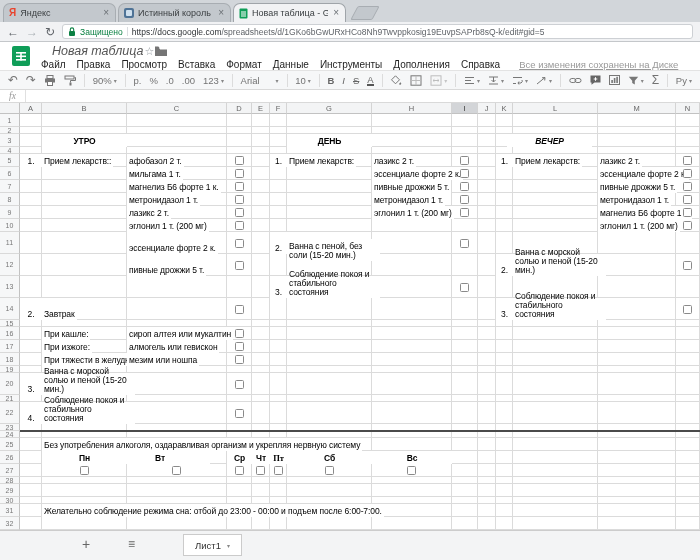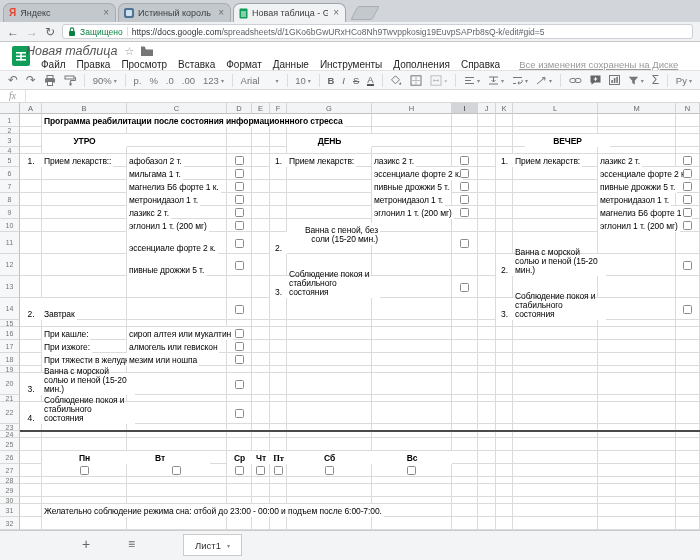--- a/index.html
+++ b/index.html
@@ -23,21 +23,21 @@
   .navglyph.fwd { color:#aab0b5; }
   .omnibox { flex:1; height:15px; background:#fff; border:1px solid #cdd0d4; border-radius:3px; display:flex; align-items:center; padding:0 5px; gap:4px; overflow:hidden; }
   .secure { color:#0b8043; font-size:8.5px; white-space:nowrap; }
   .obsep { width:1px; height:9px; background:#dadce0; }
   .url { font-size:8.5px; white-space:nowrap; overflow:hidden; color:#5f6368; }
   .url b { color:#2f3337; font-weight:normal; }
 
   
   .appheader { position:absolute; left:0; top:42px; width:700px; height:28px; background:#fff; }
   .slogo { position:absolute; left:10px; top:3px; }
-  .doctitle { position:absolute; left:26px; top:2px; font-size:12.5px; font-style:italic; color:#555; display:flex; align-items:center; gap:7px; }
+  .doctitle { position:absolute; left:52px; top:2px; font-size:12.5px; font-style:italic; color:#555; display:flex; align-items:center; gap:1px; }
   .star { color:#9aa0a6; font-size:11px; font-style:normal; }
   .menubar { position:absolute; left:41px; top:17px; display:flex; align-items:center; gap:11px; font-size:10px; color:#1f1f1f; }
   .menubar .mi { cursor:default; }
   .savestatus { color:#999; font-size:9.5px; text-decoration:underline; margin-left:8px; white-space:nowrap; }
 
   
   .toolbar { position:absolute; left:0; top:70px; width:700px; height:20px; background:#f6f7f8; border-top:1px solid #e3e3e3; border-bottom:1px solid #d9d9d9; display:flex; align-items:center; padding:0 8px; gap:8px; color:#737373; font-size:9.5px; }
   .tsep { width:1px; height:13px; background:#dcdcdc; }
   .tbtn { display:flex; align-items:center; gap:2px; white-space:nowrap; }
   .tbtn .caret { font-size:6px; color:#888; }
@@ -365,24 +365,23 @@
       <div class="hline" style="top: 327px; left: 20px; width: 680px;"></div>
       <div class="hline" style="top: 334px; left: 20px; width: 680px;"></div>
       <div class="hline" style="top: 347px; left: 20px; width: 680px;"></div>
       <div class="hline" style="top: 360px; left: 20px; width: 680px;"></div>
       <div class="hline" style="top: 373px; left: 20px; width: 680px;"></div>
       <div class="hline" style="top: 380px; left: 20px; width: 680px;"></div>
       <div class="hline" style="top: 393px; left: 20px; width: 680px;"></div>
       <div class="hline" style="top: 400px; left: 20px; width: 680px;"></div>
       <div class="hline" style="top: 413px; left: 20px; width: 680px;"></div>
       <div class="hline" style="top: 426px; left: 20px; width: 680px;"></div>
-      <div class="cell b" style="left: 42px; top: 11px; height: 13px;">Программа реабилитации после состояния информационнного стресса</div>
       <div class="cell b c" style="left: 42px; top: 31px; height: 13px; width: 85px;">УТРО</div>
       <div class="cell b c" style="left: 287px; top: 31px; height: 13px; width: 85px;">ДЕНЬ</div>
-      <div class="cell b c" style="left: 525px; top: 31px; height: 13px; width: 85px;">ВЕЧЕР</div>
+      <div class="cell b c" style="left: 507px; top: 31px; height: 13px; width: 85px; font-style: italic;">ВЕЧЕР</div>
       <div class="cell c" style="left: 20px; top: 51px; height: 13px; width: 22px;">1.</div>
       <div class="cell" style="left: 42px; top: 51px; height: 13px;">Прием лекарств::</div>
       <div class="cell" style="left: 127px; top: 51px; height: 13px;">афобазол 2 т.</div>
       <div class="cell c" style="left: 270px; top: 51px; height: 13px; width: 17px;">1.</div>
       <div class="cell" style="left: 287px; top: 51px; height: 13px;">Прием лекарств:</div>
       <div class="cell" style="left: 372px; top: 51px; height: 13px;">лазикс 2 т.</div>
       <div class="cell c" style="left: 496px; top: 51px; height: 13px; width: 17px;">1.</div>
       <div class="cell" style="left: 513px; top: 51px; height: 13px;">Прием лекарств:</div>
       <div class="cell" style="left: 598px; top: 51px; height: 13px;">лазикс 2 т.</div>
       <div class="cell" style="left: 127px; top: 64px; height: 13px;">мильгама 1 т.</div>
@@ -394,40 +393,41 @@
       <div class="cell" style="left: 127px; top: 90px; height: 13px;">метронидазол 1 т.</div>
       <div class="cell" style="left: 372px; top: 90px; height: 13px;">метронидазол 1 т.</div>
       <div class="cell" style="left: 598px; top: 90px; height: 13px;">метронидазол 1 т.</div>
       <div class="cell" style="left: 127px; top: 103px; height: 13px;">лазикс 2 т.</div>
       <div class="cell" style="left: 372px; top: 103px; height: 13px;">эглонил 1 т. (200 мг)</div>
       <div class="cell" style="left: 598px; top: 103px; height: 13px;">магнелиз Б6 форте 1 к.</div>
       <div class="cell" style="left: 127px; top: 116px; height: 13px;">эглонил 1 т. (200 мг)</div>
       <div class="cell" style="left: 598px; top: 116px; height: 13px;">эглонил 1 т. (200 мг)</div>
       <div class="cell" style="left: 127px; top: 129px; height: 22px;">эссенциале форте 2 к.</div>
       <div class="cell c" style="left: 270px; top: 129px; height: 22px; width: 17px;">2.</div>
-      <div class="cell w" style="left: 287px; top: 120px; height: 22px; width: 93px; text-align: right;">Ванна с пеной, без соли (15-20 мин.)</div>
+      <div class="cell w" style="left: 287px; top: 136px; height: 22px; width: 93px;">Ванна с пеной, без соли (15-20 мин.)</div>
       <div class="cell" style="left: 127px; top: 151px; height: 22px;">пивные дрожжи 5 т.</div>
       <div class="cell c" style="left: 496px; top: 151px; height: 22px; width: 17px;">2.</div>
       <div class="cell w" style="left: 513px; top: 151px; height: 22px; width: 93px;">Ванна с морской солью и пеной (15-20 мин.)</div>
       <div class="cell c" style="left: 270px; top: 173px; height: 22px; width: 17px;">3.</div>
       <div class="cell w" style="left: 287px; top: 173px; height: 22px; width: 93px;">Соблюдение покоя и стабильного состояния</div>
       <div class="cell c" style="left: 20px; top: 195px; height: 22px; width: 22px;">2.</div>
       <div class="cell" style="left: 42px; top: 195px; height: 22px;">Завтрак</div>
       <div class="cell c" style="left: 496px; top: 195px; height: 22px; width: 17px;">3.</div>
       <div class="cell w" style="left: 513px; top: 195px; height: 22px; width: 93px;">Соблюдение покоя и стабильного состояния</div>
       <div class="cell" style="left: 42px; top: 224px; height: 13px;">При кашле:</div>
       <div class="cell" style="left: 127px; top: 224px; height: 13px;">сироп алтея или мукалтин</div>
       <div class="cell" style="left: 42px; top: 237px; height: 13px;">При изжоге:</div>
       <div class="cell" style="left: 127px; top: 237px; height: 13px;">алмогель или гевискон</div>
       <div class="cell" style="left: 42px; top: 250px; height: 13px;">При тяжести в желудке:</div>
       <div class="cell" style="left: 127px; top: 250px; height: 13px;">мезим или ношпа</div>
       <div class="cell c" style="left: 20px; top: 270px; height: 22px; width: 22px;">3.</div>
       <div class="cell w" style="left: 42px; top: 270px; height: 22px; width: 93px;">Ванна с морской солью и пеной (15-20 мин.)</div>
       <div class="cell c" style="left: 20px; top: 299px; height: 22px; width: 22px;">4.</div>
       <div class="cell w" style="left: 42px; top: 299px; height: 22px; width: 93px;">Соблюдение покоя и стабильного состояния</div>
+      <div class="cell" style="left: 42px; top: 335px; height: 13px;">Без употребления алкоголя, оздаравливая организм и укрепляя нервную систему</div>
       <div class="cell b c" style="left: 42px; top: 348px; height: 13px; width: 85px;">Пн</div>
       <div class="cell b c" style="left: 110px; top: 348px; height: 13px; width: 100px;">Вт</div>
       <div class="cell b c" style="left: 227px; top: 348px; height: 13px; width: 25px;">Ср</div>
       <div class="cell b c" style="left: 252px; top: 348px; height: 13px; width: 18px;">Чт</div>
       <div class="cell b c" style="left: 270px; top: 348px; height: 13px; width: 17px; font-family: Liberation Serif, serif;">Пт</div>
       <div class="cell b c" style="left: 287px; top: 348px; height: 13px; width: 85px;">Сб</div>
       <div class="cell b c" style="left: 372px; top: 348px; height: 13px; width: 80px;">Вс</div>
       <div class="cell" style="left: 42px; top: 401px; height: 13px;">Желательно соблюдение режима сна: отбой до 23:00 - 00:00 и подъем после 6:00-7:00.</div>
       <div class="cbx" style="left: 234.5px; top: 53px;"></div>
       <div class="cbx" style="left: 234.5px; top: 66px;"></div>

